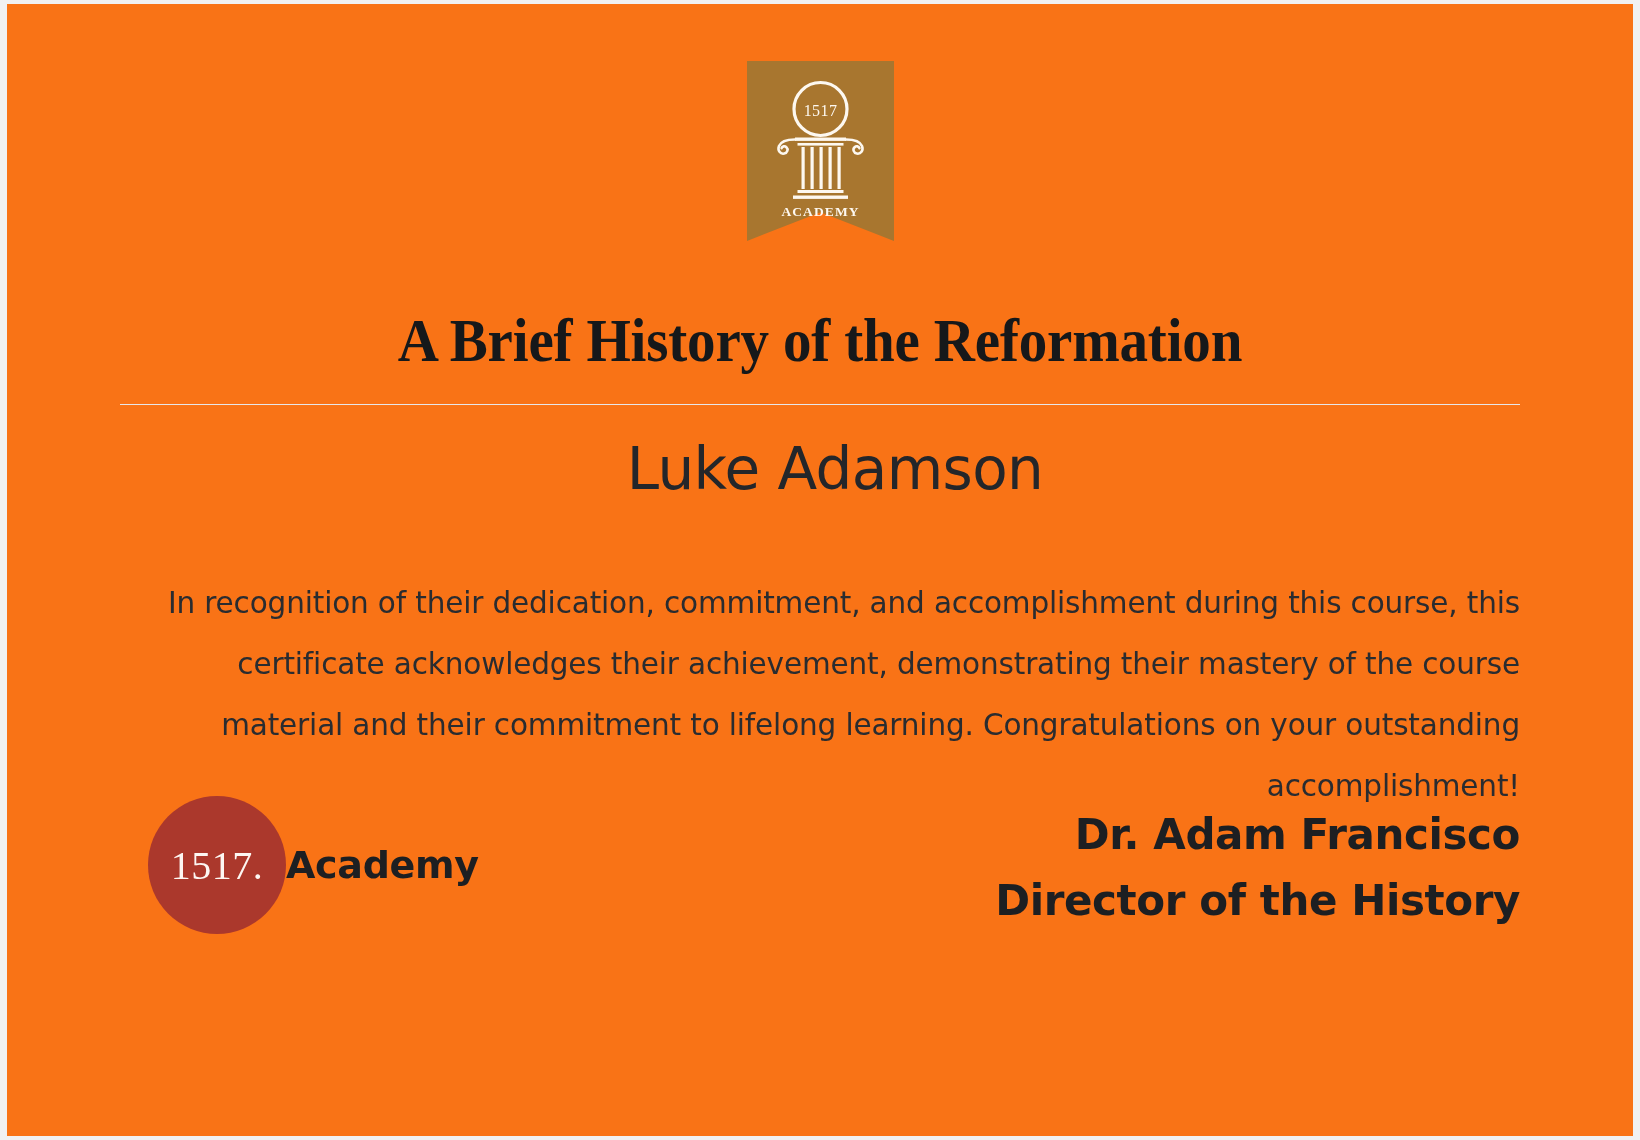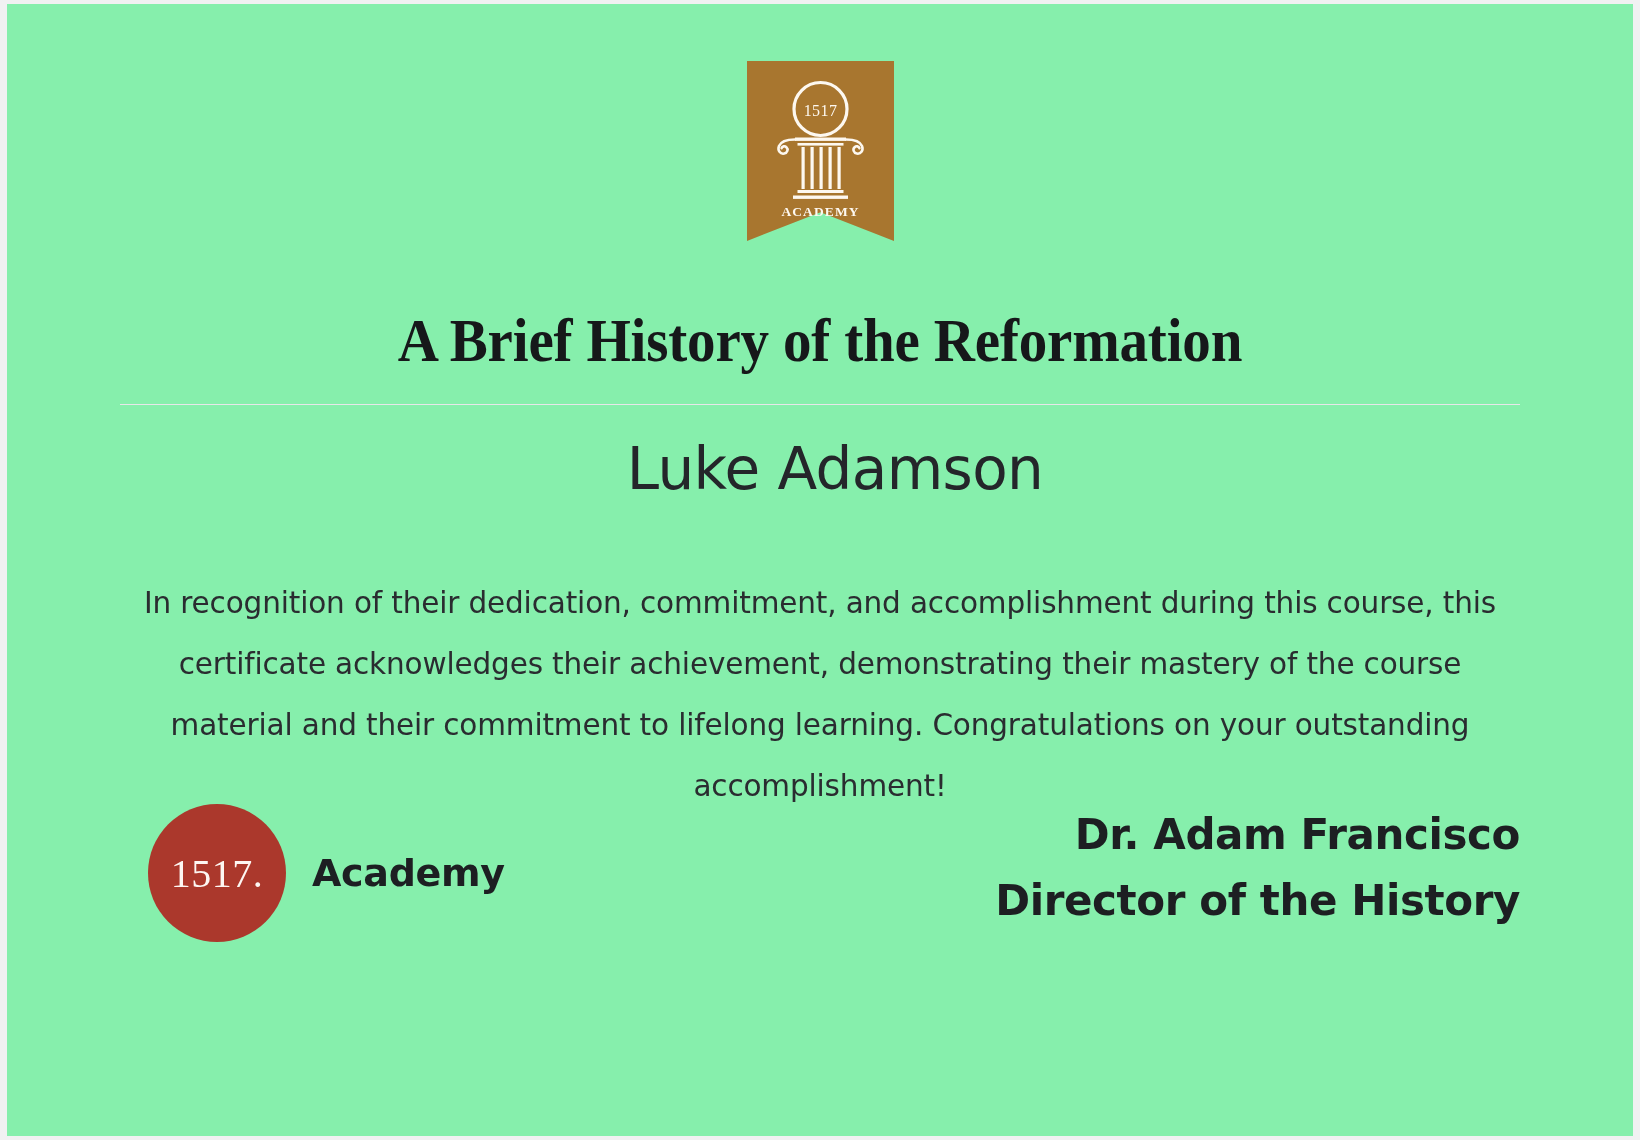--- a/index.html
+++ b/index.html
@@ -9,21 +9,21 @@
   }
   body {
     font-family: "Liberation Sans", sans-serif;
     -webkit-font-smoothing: antialiased;
   }
 
   .certificate-page {
     position: relative;
     width: 1640px;
     height: 1140px;
-    background: #86efac;
+    background: #f97316;
     box-sizing: border-box;
     overflow: hidden;
   }
 
   
   .page-edge-left,
   .page-edge-right,
   .page-edge-top,
   .page-edge-bottom {
     position: absolute;
@@ -100,45 +100,44 @@
     color: #24262a;
     padding-left: 15px;
   }
 
   
   .recognition-copy {
     position: absolute;
     left: 120px;
     top: 543px;
     width: 1400px;
-    text-align: center;
+    text-align: right;
     font-family: "DejaVu Sans", "Liberation Sans", sans-serif;
     font-weight: 400;
     font-size: 29.5px;
     line-height: 61px;
     letter-spacing: -0.15px;
     color: #2a2c30;
   }
 
   
   .footer-row {
     position: absolute;
     left: 120px;
     top: 796px;
     width: 1400px;
     height: 150px;
   }
 
   .brand-block {
     position: absolute;
     left: 28px;
-    top: 8px;
+    top: 0;
     display: flex;
     align-items: center;
-    gap: 26px;
   }
   .brand-seal {
     position: relative;
     width: 138px;
     height: 138px;
     border-radius: 50%;
     background: #ab382c;
     display: flex;
     align-items: center;
     justify-content: center;

